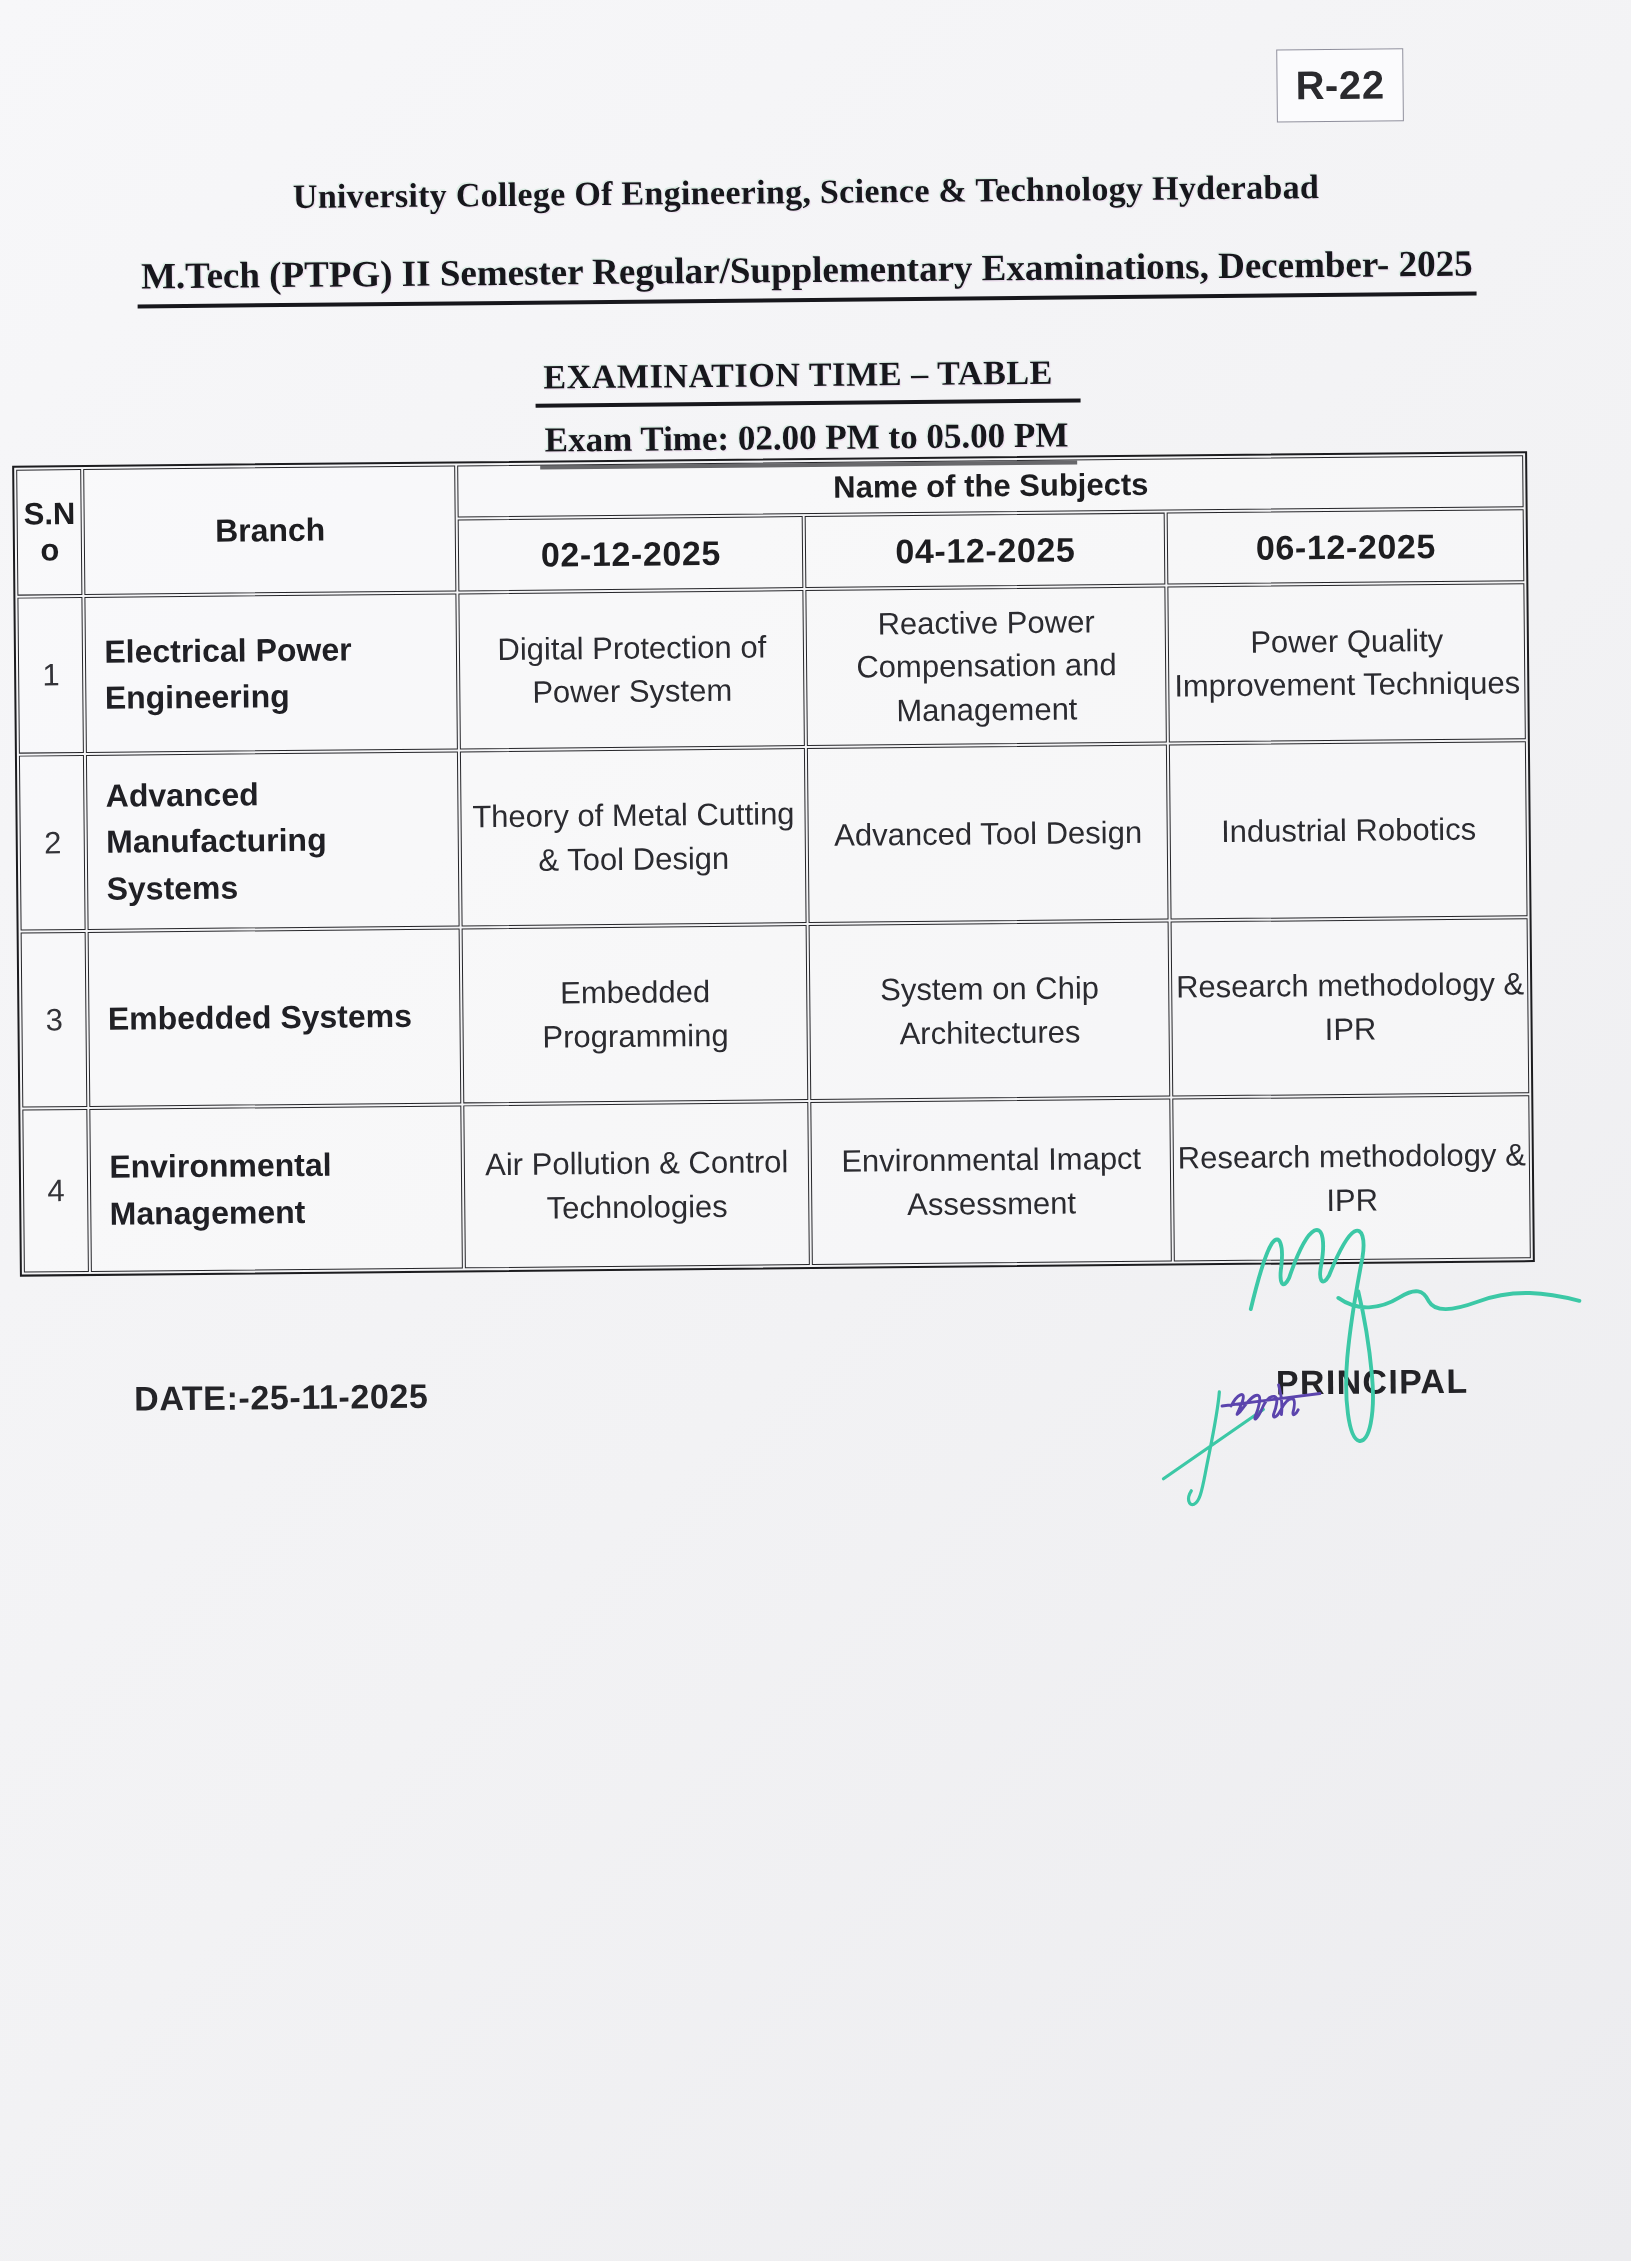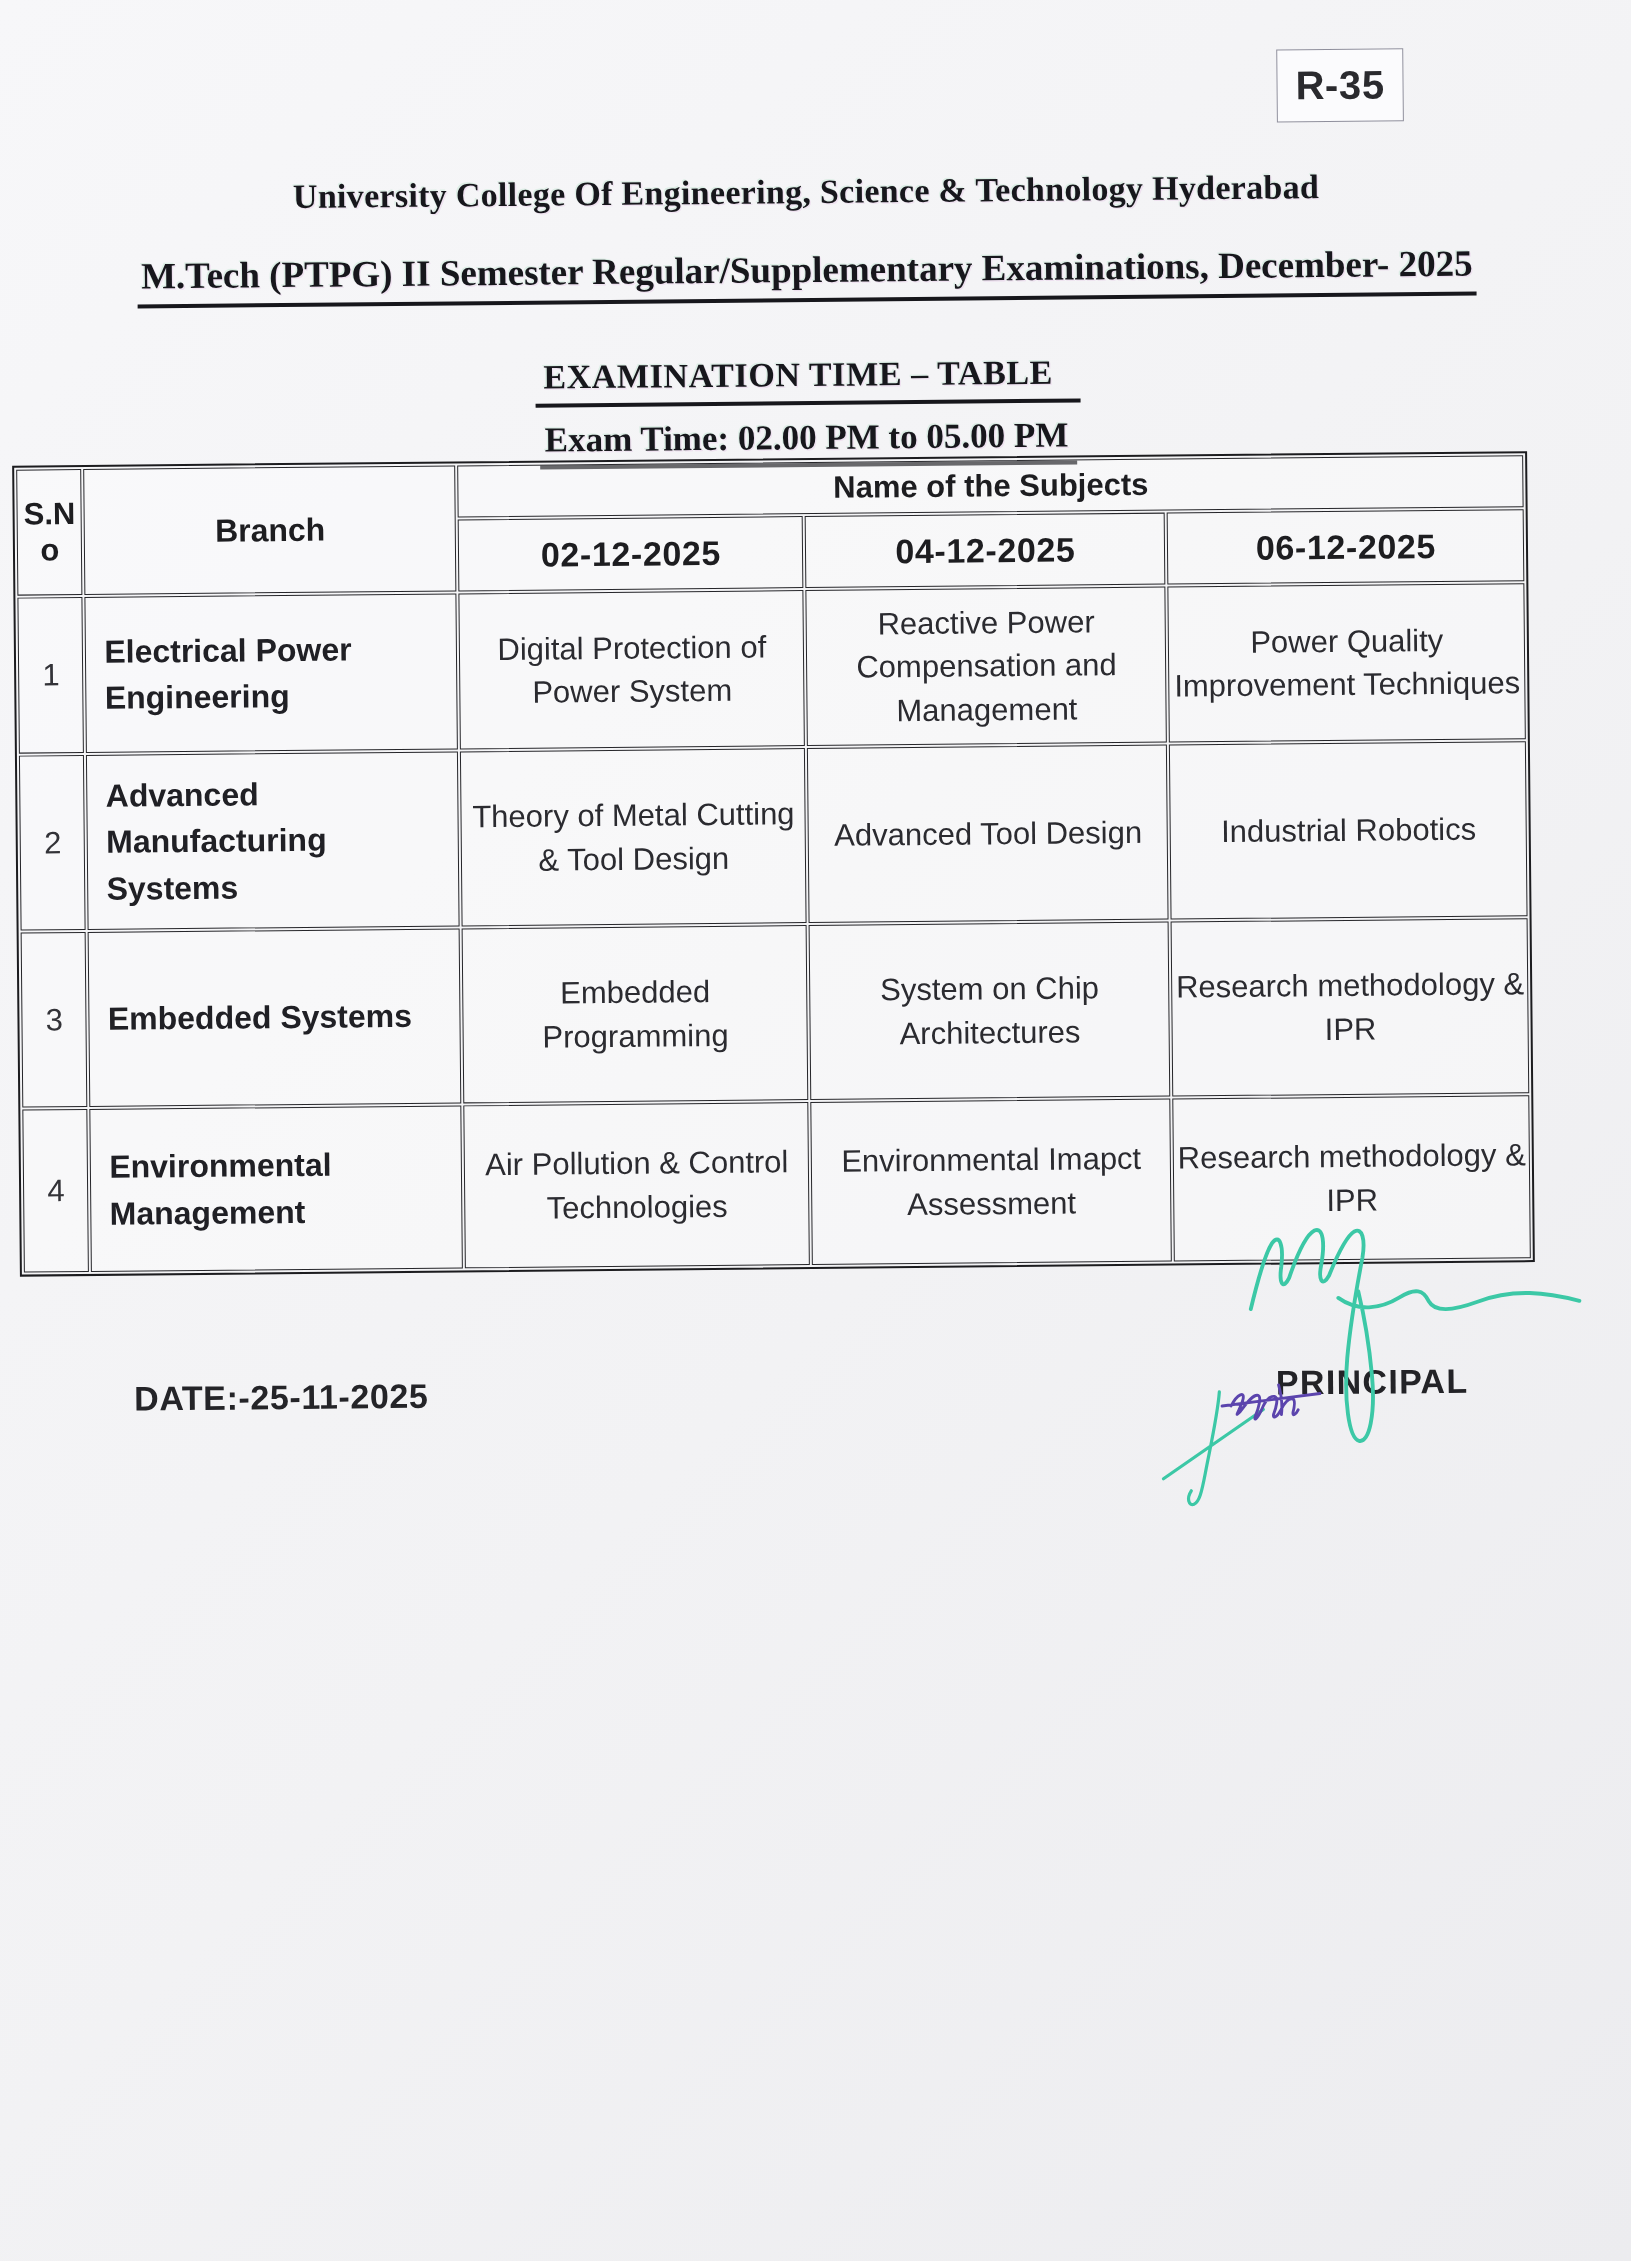--- a/index.html
+++ b/index.html
@@ -51,21 +51,21 @@
   .principal{position:absolute;left:1274px;top:1368px;font-size:34px;font-weight:bold;letter-spacing:1.3px;color:#232327;}
   .sig{position:absolute;left:1123px;top:1205px;width:503px;height:348px;pointer-events:none;}
 </style>
 </head>
 <body>
 
 <div class="page">
   <div class="content">
 
     <div class="badge">
-      <span>R-35</span>
+      <span>R-22</span>
     </div>
 
     <div class="center-line serif t1">University College Of Engineering, Science &amp; Technology Hyderabad</div>
 
     <div class="center-line serif t2">
       <span>M.Tech (PTPG) II Semester Regular/Supplementary Examinations, December- 2025</span>
     </div>
 
     <div class="center-line serif t3">
       <span>EXAMINATION TIME – TABLE</span>

